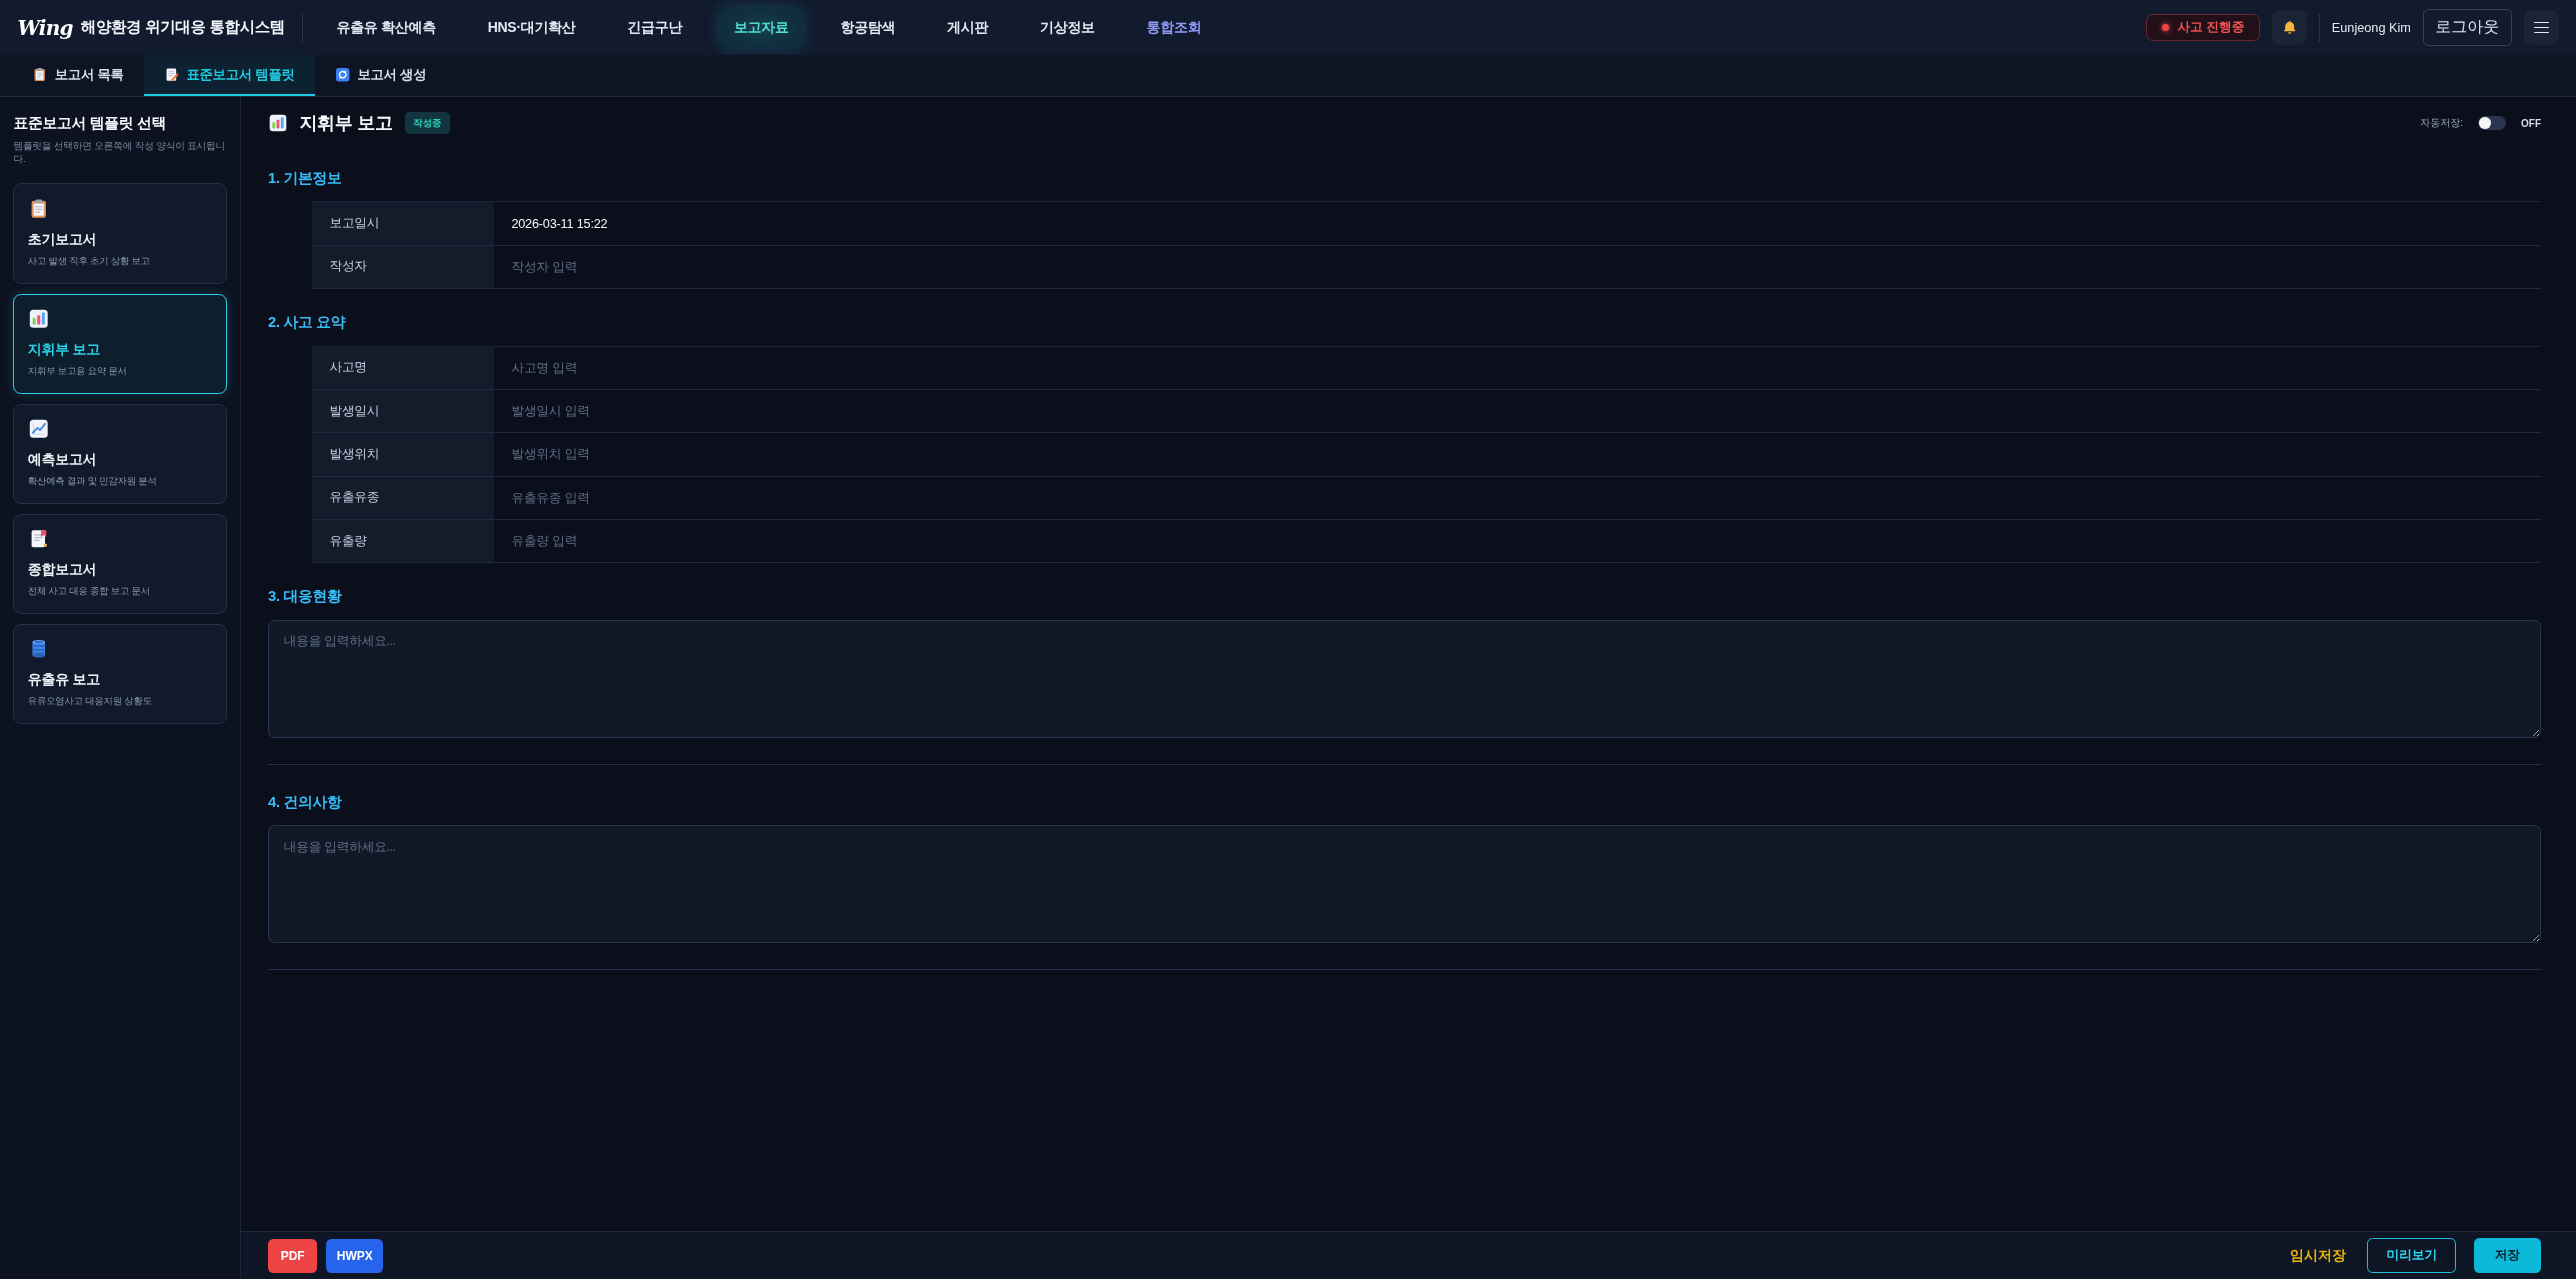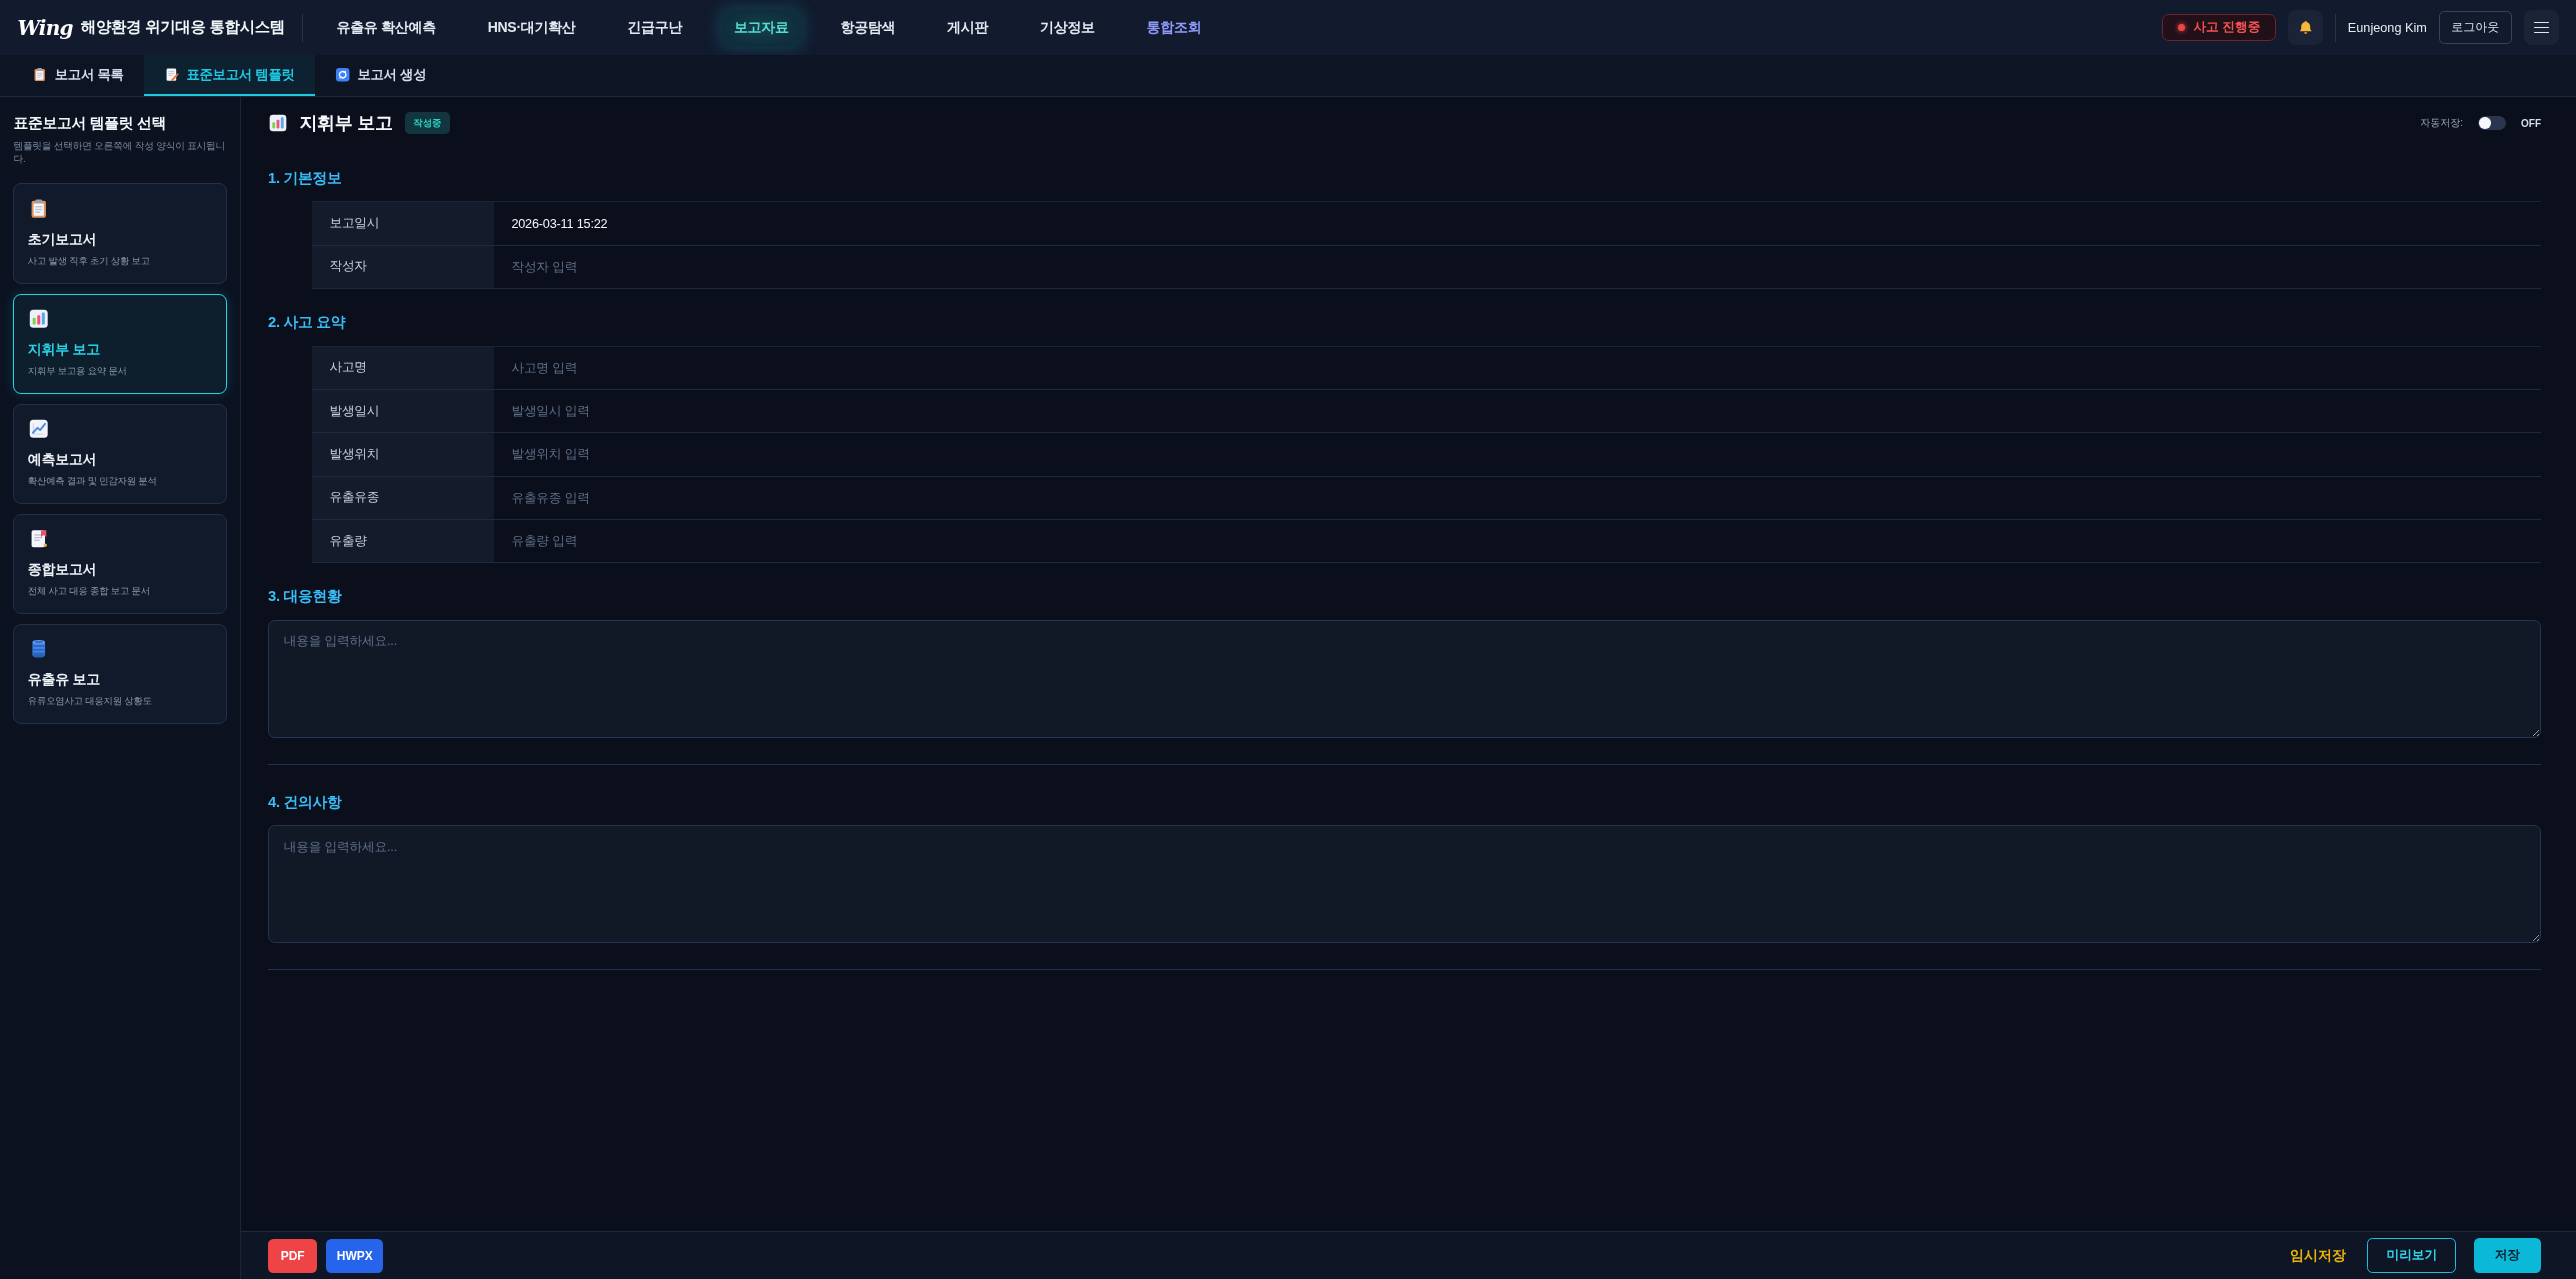--- a/index.html
+++ b/index.html
@@ -16,21 +16,21 @@
   .nav-items { display:flex; align-items:center; gap:25px; }
   .nav-item { font-size:14px; font-weight:700; color:#e3e9f2; padding:10px 13.4px; border-radius:6.7px; cursor:pointer; white-space:nowrap; letter-spacing:-0.3px; }
   .nav-item.active { background:radial-gradient(ellipse at center,#14414d 0%,#0f2d3a 70%); color:#53dcd2; box-shadow:0 0 17.4px rgba(34,211,238,.25); }
   .nav-item.special { color:#8f9bfa; }
   .topnav-right { margin-left:auto; display:flex; align-items:center; gap:12px; }
   .incident-badge { display:flex; align-items:center; gap:8px; height:27px; padding:0 14.8px; border-radius:6.7px; border:0.7px solid #6b2430; background:#221019; color:#f05252; font-size:12.7px; font-weight:700; cursor:pointer; }
   .incident-dot { width:7.4px; height:7.4px; border-radius:50%; background:#ef4444; box-shadow:0 0 5.4px #ef4444; }
   .icon-btn { width:35px; height:35px; border-radius:8px; background:#1a2436; border:none; display:flex; align-items:center; justify-content:center; cursor:pointer; }
   .v-sep { width:0.7px; height:28px; background:#2a3447; }
   .user-name { font-size:12.7px; color:#e6ecf4; }
-  .logout-btn { background:transparent; border:0.7px solid #394burst; border:0.7px solid #394557; border-radius:5.4px; color:#dbe3ee; font-size:12px; padding:7.4px 11.4px; cursor:pointer; font-family:inherit; }
+  .logout-btn { background:transparent; border:0.7px solid #394burst; border:0.7px solid #394557; border-radius:5.4px; color:#dbe3ee; font-size:16px; padding:7.4px 11.4px; cursor:pointer; font-family:inherit; }
   .hamburger { display:flex; flex-direction:column; gap:3.4px; }
   .hamburger span { display:block; width:14.8px; height:1.7px; background:#e2e8f0; border-radius:1.3px; }
 
   
   .tabbar { height:42px; flex:0 0 42px; background:#0d1424; border-bottom:0.7px solid #1d2a40; display:flex; align-items:stretch; padding-left:12px; }
   .tab { display:flex; align-items:center; gap:7.4px; padding:0 20px; font-size:13.4px; font-weight:700; color:#d5dde8; cursor:pointer; border-bottom:2px solid transparent; letter-spacing:-0.3px; }
   .tab.active { background:#0e2130; color:#1ec9e2; border-bottom-color:#1ec9e2; }
   .tab svg { width:15.4px; height:15.4px; }
 
   
@@ -62,21 +62,21 @@
 
   .content { flex:1; min-height:0; padding:20px 35px 0 27px; overflow:hidden; }
   .sec-heading { color:#38bdf8; font-size:14.8px; font-weight:800; margin-bottom:13.4px; letter-spacing:-0.3px; }
   .form-table { margin-bottom:24px;margin-left:44px; }
   .form-row { display:flex; align-items:stretch; border-bottom:0.7px solid #1c2a42; }
   .form-row:first-child { border-top:0.7px solid #18243a; }
   .cell-label { width:182px; flex:0 0 182px; background:#141c2c; padding:12.7px 17.4px; font-size:12.7px; color:#c6d1e0; display:flex; align-items:center; letter-spacing:-0.2px; }
   .cell-value { flex:1; display:flex; align-items:center; padding:6.7px 17.4px; }
   .cell-value input { width:100%; background:transparent; border:none; outline:none; color:#f5f8fb; font-size:12.7px; font-family:inherit; letter-spacing:-0.2px; }
   .cell-value input::placeholder { color:#5f6f88; }
-  .sec-textarea { width:100%; height:118px; background:#111927; border:0.7px solid #263551; border-radius:6.7px; padding:12.7px 14.8px; color:#e2e8f0; font-size:12.7px; font-family:Liberation Sans, sans-serif; resize:vertical; outline:none; letter-spacing:-0.2px; }
+  .sec-textarea { width:100%; height:118px; background:#111927; border:0.7px solid #263551; border-radius:6.7px; padding:12.7px 14.8px; color:#e2e8f0; font-size:12.7px; font-family:Liberation Serif, serif; resize:vertical; outline:none; letter-spacing:-0.2px; }
   .sec-textarea::placeholder { color:#5f6f88; }
   .sec-divider { border:none; border-top:0.7px solid #223150; margin:24px 0 0; }
   .after-divider { margin-top:28px; }
 
   
   .footer { height:48px; flex:0 0 48px; background:#0e1626; border-top:0.7px solid #1d2a40; display:flex; align-items:center; padding:0 35px 0 27px; }
   .export-group { display:flex; gap:8.7px; }
   .btn { border:none; cursor:pointer; font-family:inherit; font-weight:800; border-radius:5.4px; }
   .btn-pdf { background:#ee4446; color:#ffffff; font-size:12px; padding:10px 12.7px; }
   .btn-hwpx { background:#2564eb; color:#ffffff; font-size:12px; padding:10px 10.7px; }

